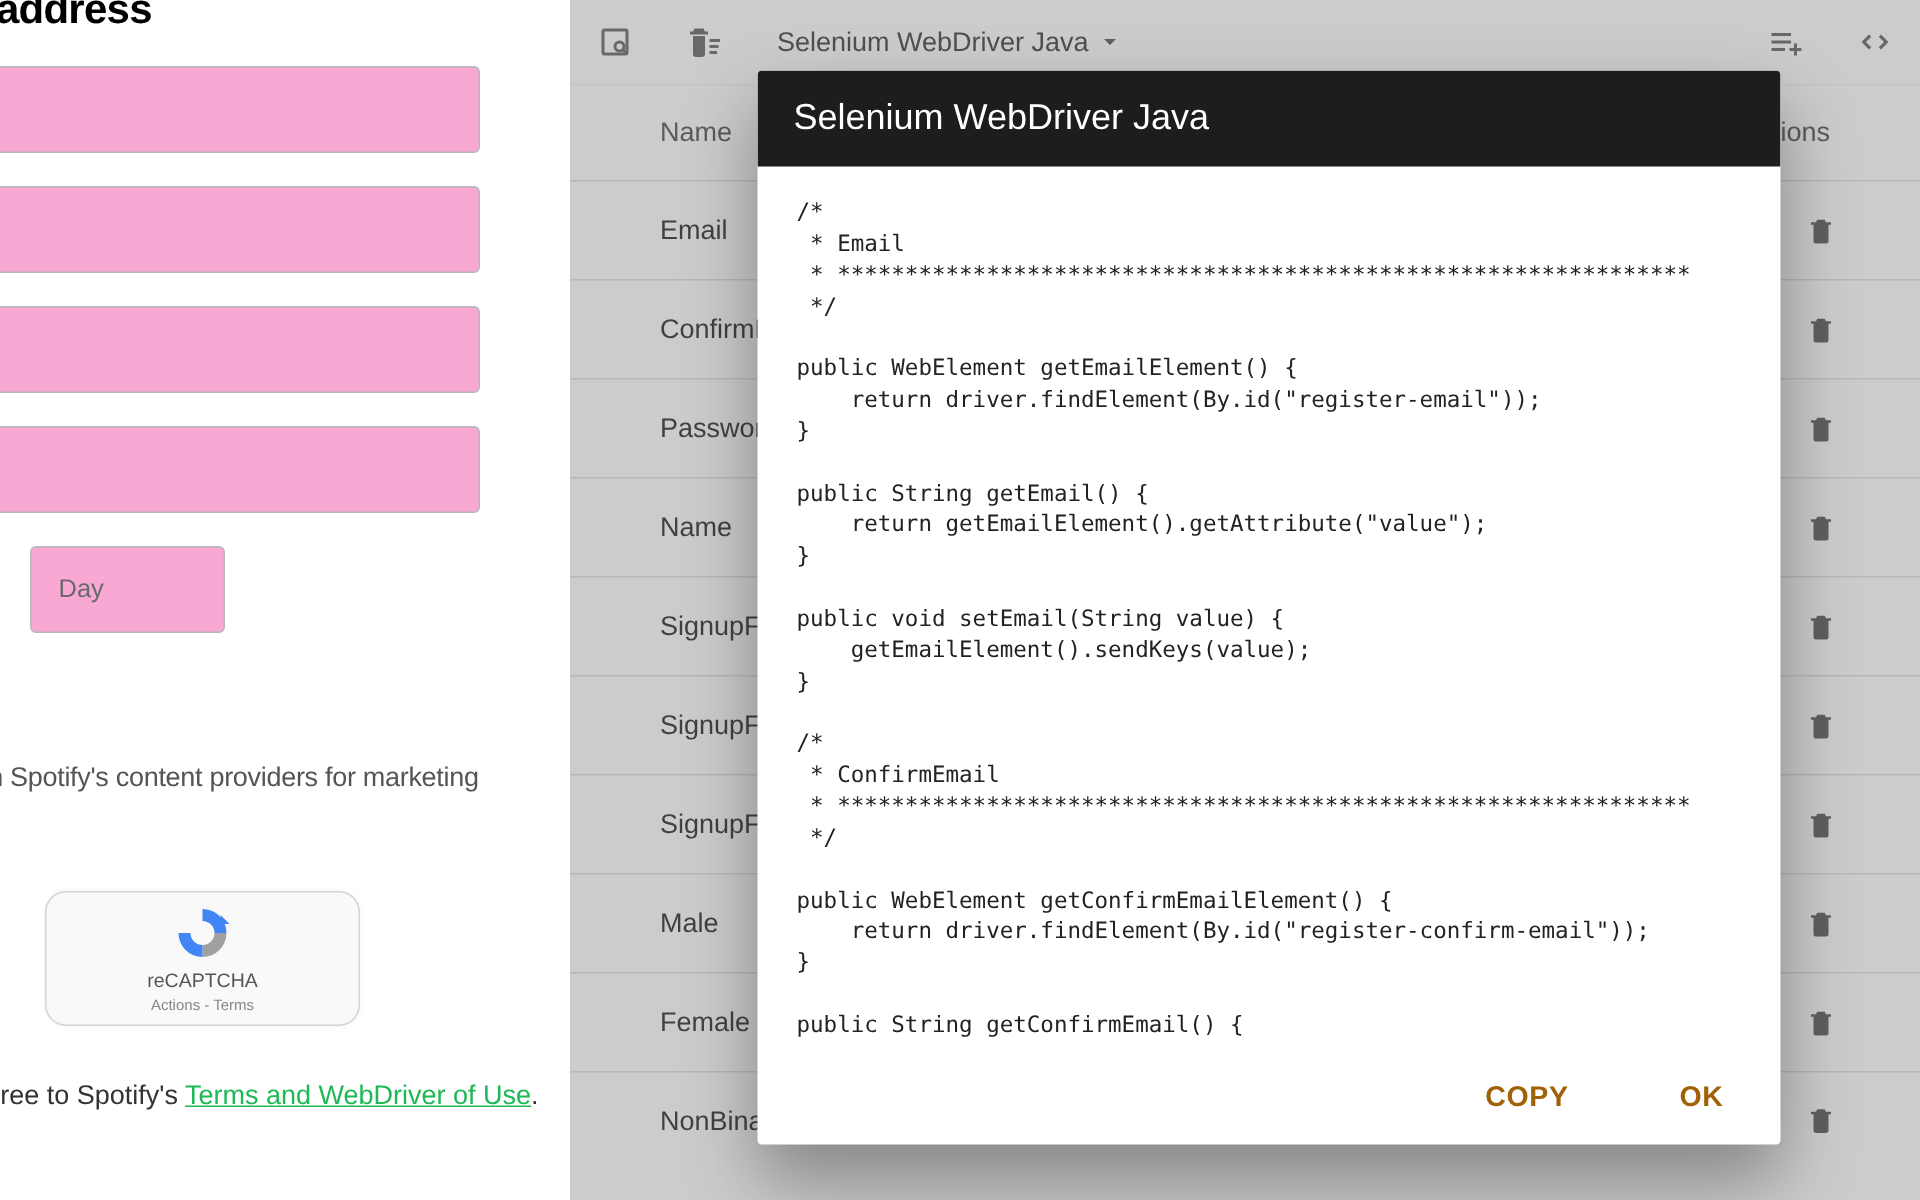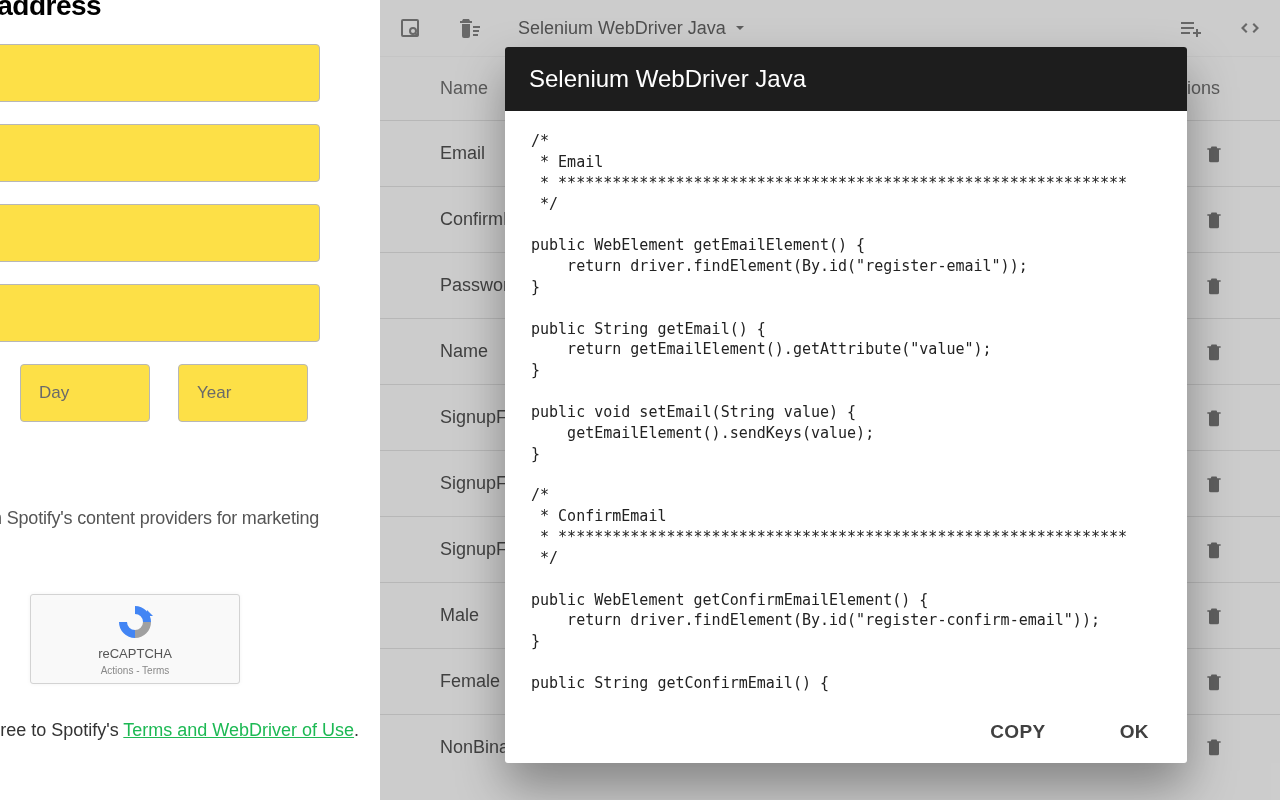--- a/index.html
+++ b/index.html
@@ -1,28 +1,28 @@
 <!DOCTYPE html>
 <html><head>
 <meta charset="utf-8">
 <style>
 * { box-sizing: border-box; margin: 0; padding: 0; }
 body { font-family: -apple-system, "Helvetica Neue", Arial, sans-serif; width: 1280px; height: 800px; overflow: hidden; position: relative; background: #fff; }
 
 
 .left-pane { position: absolute; left: -260px; top: -30px; width: 640px; padding: 20px; }
 .left-pane h2 { font-size: 28px; font-weight: 800; letter-spacing: -0.5px; margin-bottom: 22px; }
-.left-pane input[type=text] { width: 560px; height: 58px; border: 1px solid #b7b7b7; border-radius: 4px; padding: 0 18px; font-size: 17px; margin-bottom: 22px; background: #fde047; }
+.left-pane input[type=text] { width: 560px; height: 58px; border: 1px solid #b7b7b7; border-radius: 4px; padding: 0 18px; font-size: 17px; margin-bottom: 22px; background: #f9a8d4; }
 .dob-row { display: flex; gap: 28px; margin-left: 260px; margin-bottom: 34px; }
 .dob-row input { width: 130px !important; margin-bottom: 0 !important; }
 .dob-row input::placeholder { color: #6a6a6a; }
 .bin-text { font-size: 21px; color: #222; margin-left: 0; margin-bottom: 28px; letter-spacing: -0.3px; }
 .mkt-text { font-size: 18px; color: #555; margin-bottom: 44px; letter-spacing: -0.2px; }
 
-.recaptcha { width: 210px; height: 90px; border: 1px solid #d3d3d3; border-radius: 3px; box-shadow: 0 0 4px rgba(0,0,0,.05); background: #f9f9f9; margin-left: 270px; display: flex; flex-direction: column; align-items: center; justify-content: center; gap: 4px; }
+.recaptcha { width: 210px; height: 90px; border: 1px solid #d3d3d3; border-radius: 14px; box-shadow: 0 0 4px rgba(0,0,0,.05); background: #f9f9f9; margin-left: 270px; display: flex; flex-direction: column; align-items: center; justify-content: center; gap: 4px; }
 .recap-logo { width: 40px; height: 40px; position: relative; }
 .recap-logo svg { width: 40px; height: 40px; }
 .recap-label { font-size: 13px; color: #555; }
 .recap-small { font-size: 10px; color: #888; }
 
 .terms-line { font-size: 18px; color: #333; margin-top: 36px; margin-left: 0; }
 .terms-line a { color: #1db954; text-decoration: underline; }
 
 
 .right-pane { position: absolute; left: 380px; top: 0; width: 900px; height: 800px; background: #e9e9e9; }
@@ -43,34 +43,33 @@
 
 svg { display: block; }
 
 
 .scrim { position: absolute; inset: 0; left: 380px; background: rgba(0,0,0,.12); }
 .modal { position: absolute; left: 505px; top: 47px; width: 682px; height: 716px; background: #fff; border-radius: 3px; box-shadow: 0 24px 48px rgba(0,0,0,.35); overflow: hidden; display: flex; flex-direction: column; }
 .modal-titlebar { background: #1d1d1d; color: #fff; font-size: 24px; font-weight: 500; padding: 18px 24px; }
 .modal-body { flex: 1; overflow: hidden; padding: 20px 26px 0 26px; }
 .modal-body pre { font-family: "SFMono-Regular", ui-monospace, Menlo, Consolas, monospace; font-size: 15px; line-height: 1.39; color: #222; white-space: pre; }
 .modal-footer { display: flex; justify-content: flex-end; gap: 74px; padding: 14px 38px 20px 0; }
-.modal-footer button { background: none; border: none; color: #404040; font-size: 19px; font-weight: 600; letter-spacing: .4px; cursor: pointer; }
+.modal-footer button { background: none; border: none; color: #a16207; font-size: 19px; font-weight: 600; letter-spacing: .4px; cursor: pointer; }
 </style>
 </head>
 <body>
 
 <div class="left-pane">
   <h2>What's your email address</h2>
   <input type="text" style="">
   <input type="text" style="">
   <input type="text" style="">
   <input type="text" style="">
   <div class="dob-row">
     <input type="text" placeholder="Day" style="">
-    <input type="text" placeholder="Year" style="">
   </div>
   <div class="bin-text">Non-binary</div>
   <div class="mkt-text">Share my registration data with Spotify's content providers for marketing purposes.</div>
   <div class="recaptcha">
     <div class="recap-logo">
       <svg viewBox="0 0 40 40">
           <path d="M20 4 A16 16 0 0 1 36 20 L28 20 A8 8 0 0 0 20 12 Z" fill="#4285f4"></path>
           <path d="M36 20 A16 16 0 0 1 20 36 L20 28 A8 8 0 0 0 28 20 Z" fill="#a0a0a0"></path>
           <path d="M20 36 A16 16 0 0 1 4 20 L12 20 A8 8 0 0 0 20 28 Z" fill="#4285f4"></path>
           <polygon points="32,8 38,14 32,14" fill="#4285f4"></polygon>

